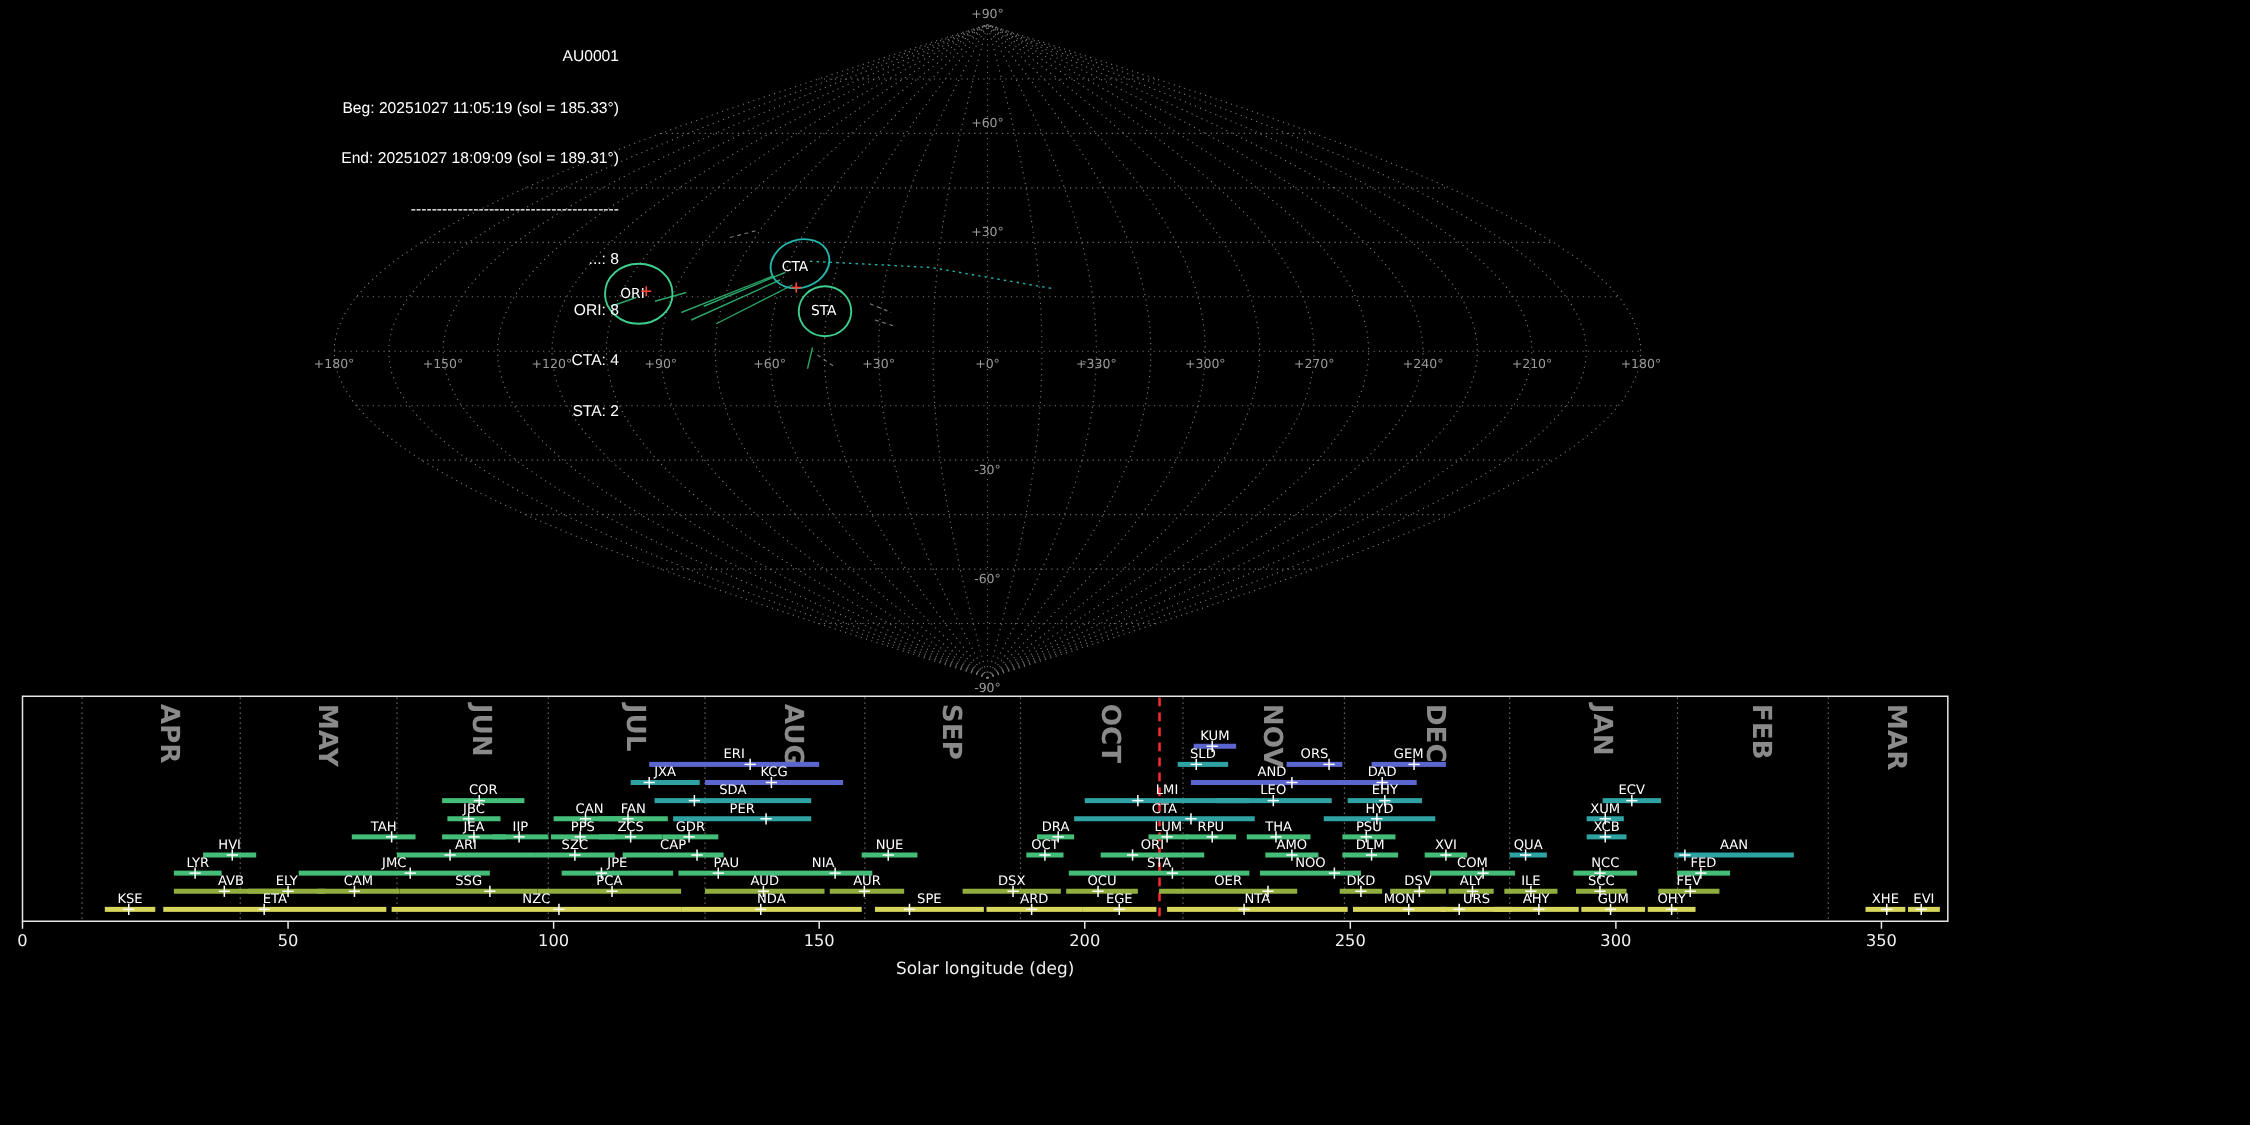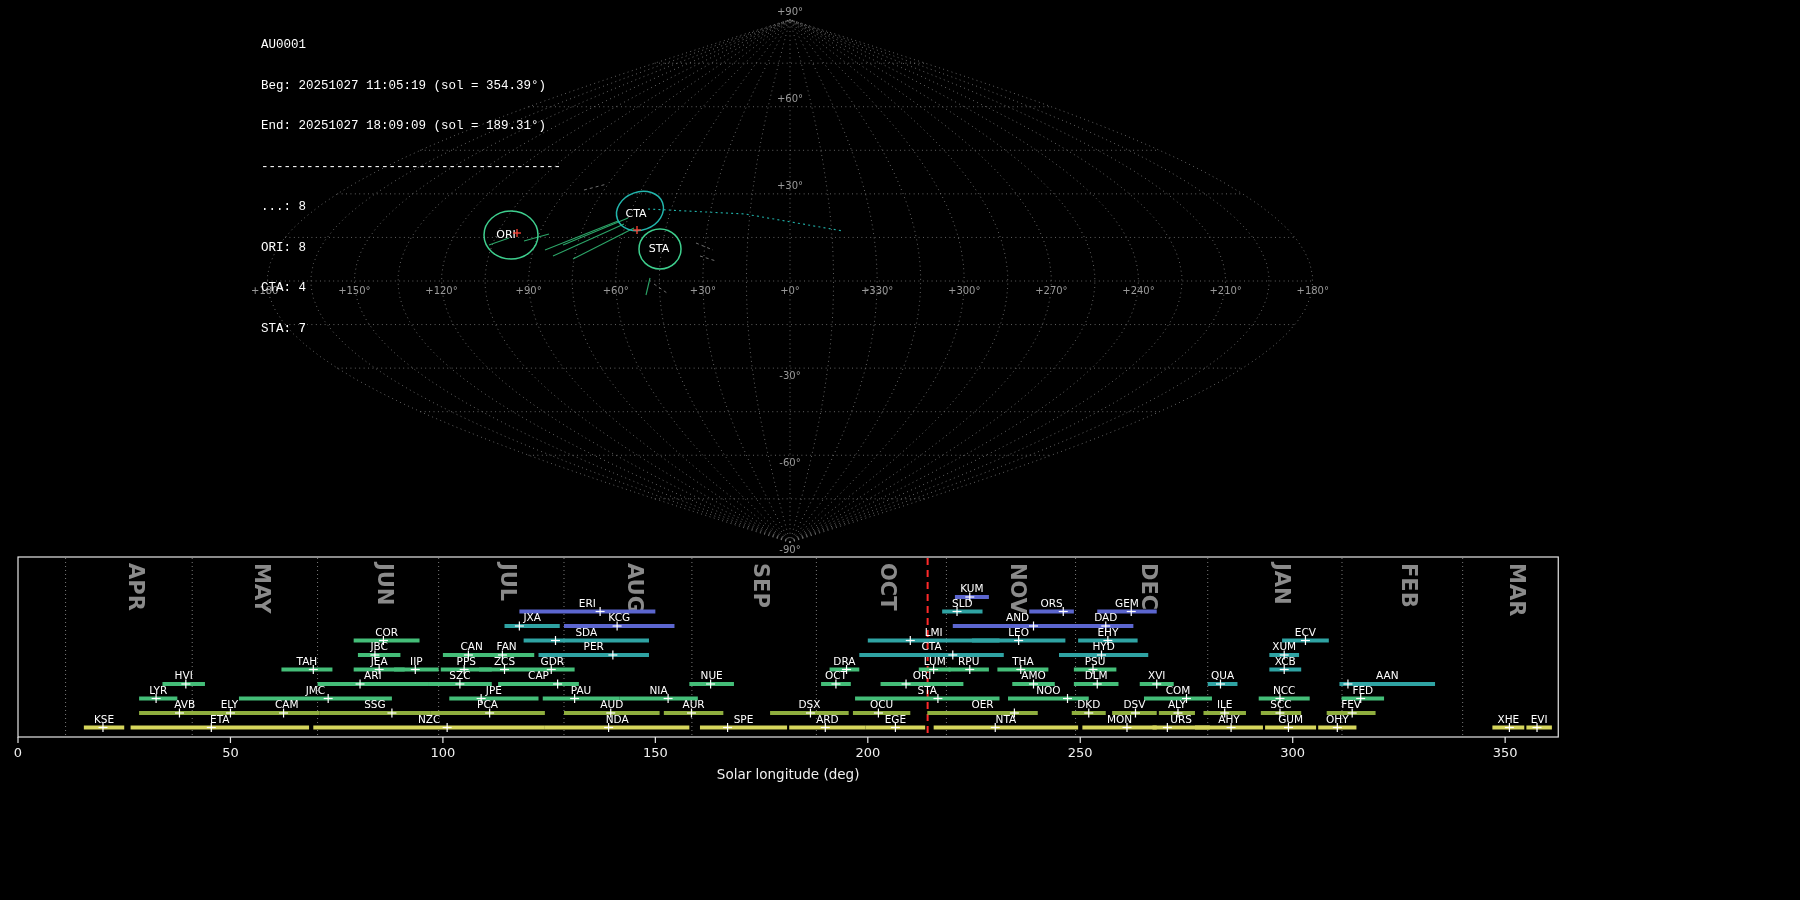--- a/index.html
+++ b/index.html
@@ -2,40 +2,40 @@
 <html><head>
 <meta charset="utf-8">
 <title>Radiant map</title>
 <style>
   html,body{margin:0;padding:0;background:#000;}
   body{width:1800px;height:900px;overflow:hidden;font-family:"DejaVu Sans",sans-serif;}
   .stage{position:relative;width:1800px;height:900px;background:#000;}
   #skymap{position:absolute;left:0;top:0;}
   #timeline{position:absolute;left:0;top:555px;}
   #info-panel{
-    position:absolute;left:261px;top:12px;z-index:5;
-    color:#ffffff;font-family:Liberation Mono, monospace;
-    font-size:12.5px;line-height:13.5px;white-space:pre;
+    position:absolute;left:273px;top:12px;z-index:5;
+    color:#ffffff;font-family:Liberation Sans, sans-serif;
+    font-size:12.5px;line-height:13.5px;white-space:pre;text-align:right;
   }
   #info-panel .line{height:13.5px;}
 </style>
 </head>
 <body>
 
 <div class="stage">
 
   <div id="info-panel">
     <div class="line">AU0001</div>
-    <div class="line">Beg: 20251027 11:05:19 (sol = 354.39°)</div>
+    <div class="line">Beg: 20251027 11:05:19 (sol = 185.33°)</div>
     <div class="line">End: 20251027 18:09:09 (sol = 189.31°)</div>
     <div class="line">----------------------------------------</div>
     <div class="line">...: 8</div>
     <div class="line">ORI: 8</div>
     <div class="line">CTA: 4</div>
-    <div class="line">STA: 7</div>
+    <div class="line">STA: 2</div>
   </div>
 
   <svg id="skymap" width="1800" height="555">
       <g stroke="#8f8f8f" stroke-width="0.9" fill="none" stroke-dasharray="0.9 3.5" opacity="0.85">
         <line x1="654.6994926189868" y1="498.8170906488923" x2="925.3005073810132" y2="498.8170906488923"></line>
         <line x1="528.6194912213291" y1="455.2536725191138" x2="1051.380508778671" y2="455.2536725191138"></line>
         <line x1="420.3521395452239" y1="411.6902543893354" x2="1159.647860454776" y2="411.6902543893354"></line>
         <line x1="337.2756786871392" y1="368.1268362595569" x2="1242.7243213128609" y2="368.1268362595569"></line>
         <line x1="285.0516321642107" y1="324.5634181297785" x2="1294.9483678357892" y2="324.5634181297785"></line>
         <line x1="267.2389824426584" y1="281" x2="1312.7610175573416" y2="281"></line>

